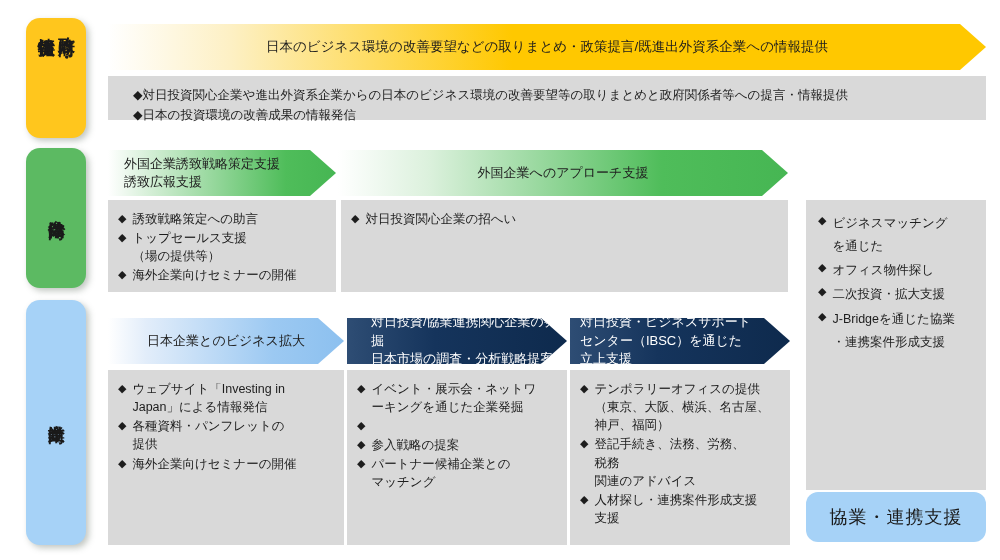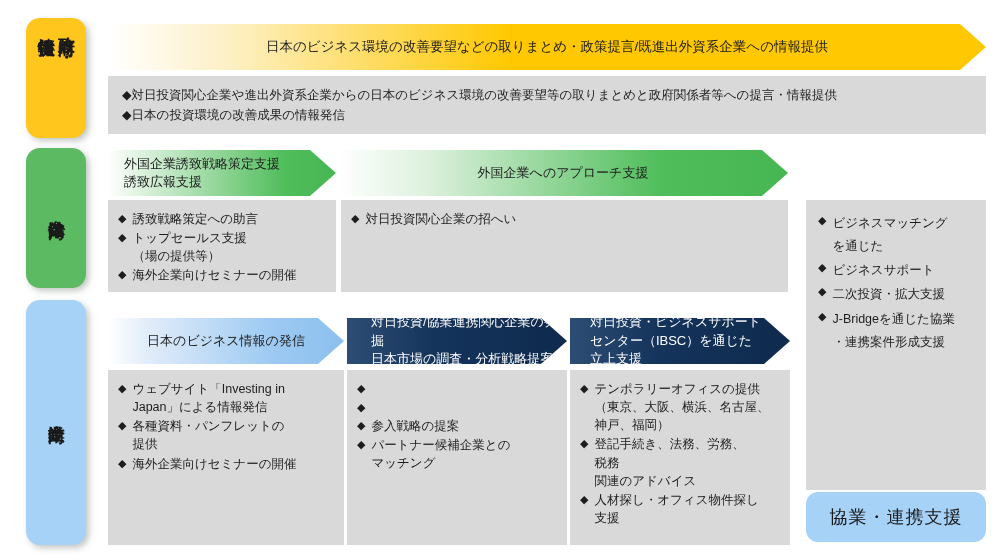--- a/index.html
+++ b/index.html
@@ -97,21 +97,21 @@
   }
   .arrow-c2 {
     left: 347px; top: 318px; width: 220px; height: 46px;
     background: linear-gradient(to right, #2E4D74 0%, #15345C 40%, #0E2A4D 100%);
     padding-left: 24px;
   }
   .arrow-c2 .arrow-label, .arrow-c3 .arrow-label { color: #ffffff; }
   .arrow-c3 {
     left: 570px; top: 318px; width: 220px; height: 46px;
     background: linear-gradient(to right, #2E4D74 0%, #15345C 40%, #0E2A4D 100%);
-    padding-left: 20px;
+    padding-left: 10px;
   }
 
   
   .panel {
     position: absolute;
     background: #D9D9D9;
     box-sizing: border-box;
     padding: 10px 8px 8px 10px;
   }
   .bullets { margin: 0; padding: 0; list-style: none; }
@@ -126,21 +126,21 @@
   .bullets li .dia {
     flex: 0 0 auto;
     margin-right: 6px;
     font-size: 11px;
     line-height: 1.6;
     color: #1d1d1d;
   }
   .bullets li .btxt { white-space: pre-line; }
 
   
-  .panel-gov { left: 108px; top: 76px; width: 878px; height: 58px; padding: 9px 14px; }
+  .panel-gov { left: 108px; top: 76px; width: 878px; height: 44px; padding: 9px 25px; }
   .panel-gov .gline {
     font-size: 12.5px;
     line-height: 1.62;
     color: #1d1d1d;
     white-space: pre;
   }
 
   .panel-muni1 { left: 108px; top: 200px; width: 228px; height: 92px; }
   .panel-muni2 { left: 341px; top: 200px; width: 447px; height: 92px; }
   .panel-right { left: 806px; top: 200px; width: 180px; height: 290px; padding: 12px 8px 8px 12px; }
@@ -230,40 +230,40 @@
 
   <div class="panel panel-right">
     <ul class="bullets">
       <li>
           <span class="dia">◆</span>
           <span class="btxt">ビジネスマッチング
 を通じた</span>
         </li>
       <li>
           <span class="dia">◆</span>
-          <span class="btxt">ビジネスサポート</span>
+          <span class="btxt">オフィス物件探し</span>
         </li>
       <li>
           <span class="dia">◆</span>
           <span class="btxt">二次投資・拡大支援</span>
         </li>
       <li>
           <span class="dia">◆</span>
           <span class="btxt">J-Bridgeを通じた協業
 ・連携案件形成支援</span>
         </li>
     </ul>
   </div>
 
   <div class="pill-collab">
     <span>協業・連携支援</span>
   </div>
 
   <div class="arrow arrow-clip arrow-c1">
-    <span class="arrow-label">日本のビジネス情報の発信</span>
+    <span class="arrow-label">日本企業とのビジネス拡大</span>
   </div>
 
   <div class="arrow arrow-clip arrow-c2">
     <span class="arrow-label">対日投資/協業連携関心企業の発掘
 日本市場の調査・分析戦略提案</span>
   </div>
 
   <div class="arrow arrow-clip arrow-c3">
     <span class="arrow-label">対日投資・ビジネスサポート
 センター（IBSC）を通じた
@@ -286,20 +286,22 @@
           <span class="dia">◆</span>
           <span class="btxt">海外企業向けセミナーの開催</span>
         </li>
     </ul>
   </div>
 
   <div class="panel panel-corp2">
     <ul class="bullets">
       <li>
           <span class="dia">◆</span>
+          <span class="btxt">イベント・展示会・ネットワ
+ーキングを通じた企業発掘</span>
         </li>
       <li>
           <span class="dia">◆</span>
         </li>
       <li>
           <span class="dia">◆</span>
           <span class="btxt">参入戦略の提案</span>
         </li>
       <li>
           <span class="dia">◆</span>
@@ -318,19 +320,19 @@
 神戸、福岡）</span>
         </li>
       <li>
           <span class="dia">◆</span>
           <span class="btxt">登記手続き、法務、労務、
 税務
 関連のアドバイス</span>
         </li>
       <li>
           <span class="dia">◆</span>
-          <span class="btxt">人材探し・オフィス物件探し
+          <span class="btxt">人材探し・連携案件形成支援
 支援</span>
         </li>
     </ul>
   </div>
 
 </div>
 
 </body></html>

